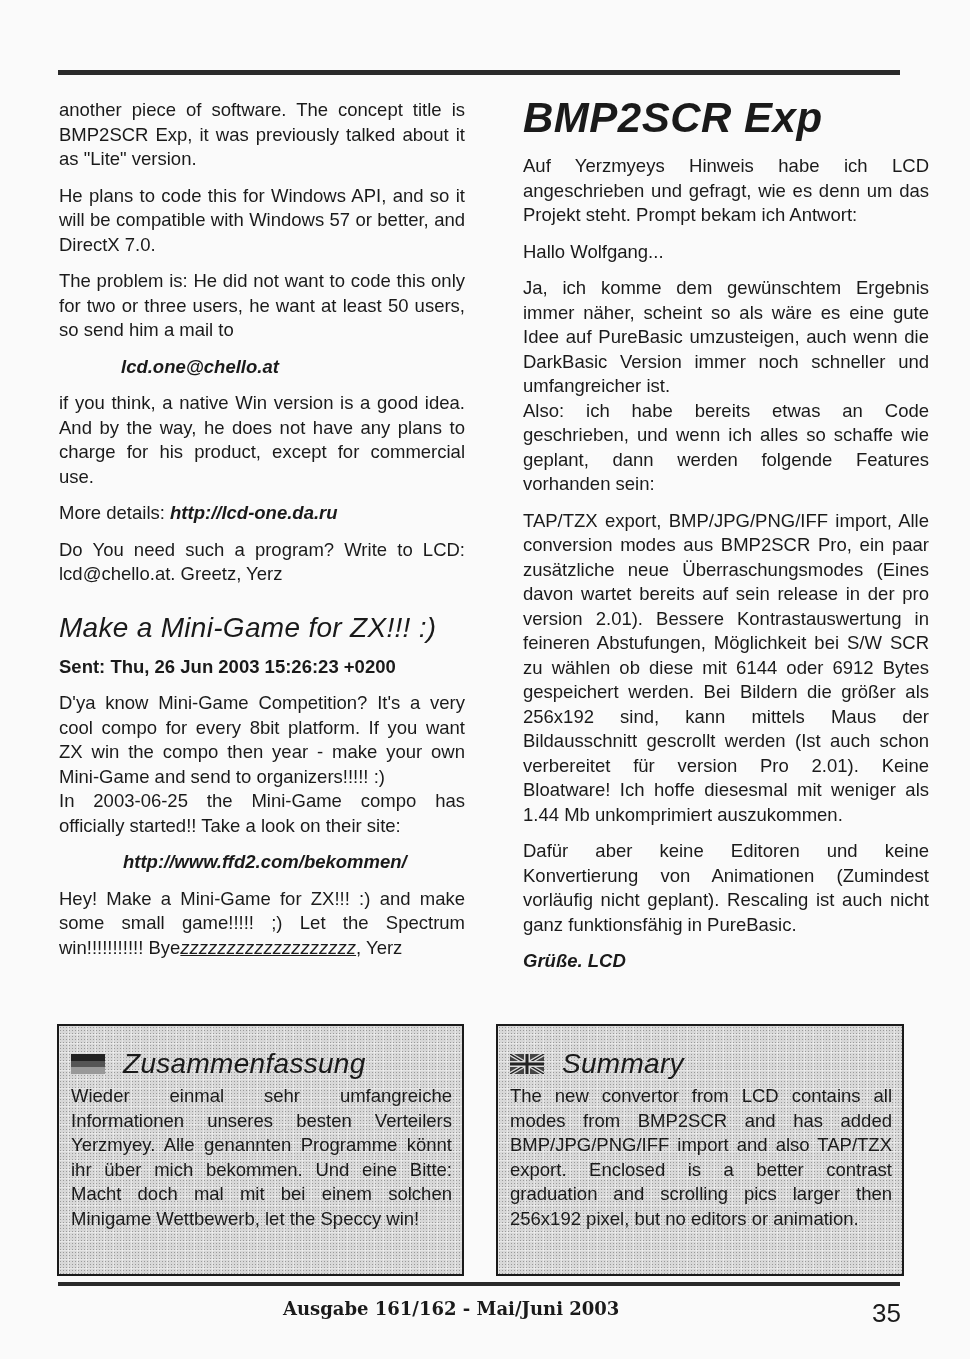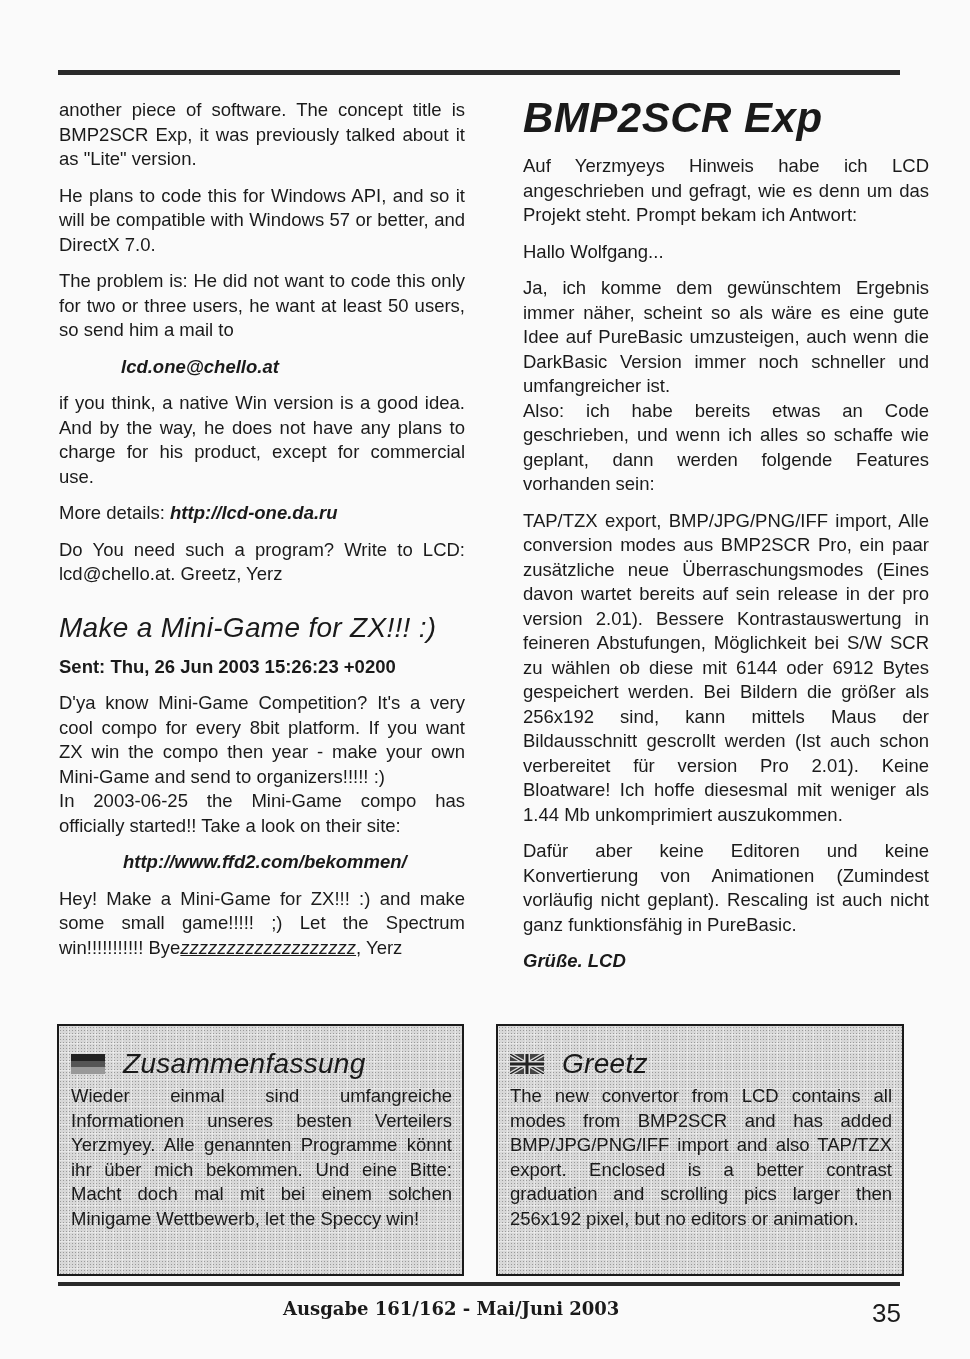--- a/index.html
+++ b/index.html
@@ -148,37 +148,37 @@
 
 <div class="summary-box box-left">
   <div class="box-head">
     <svg class="flag" viewBox="0 0 34 20">
       <rect x="0" y="0" width="34" height="7" fill="#222"></rect>
       <rect x="0" y="7" width="34" height="6" fill="#555"></rect>
       <rect x="0" y="13" width="34" height="7" fill="#999"></rect>
     </svg>
     <span class="box-title">Zusammenfassung</span>
   </div>
-  <p class="box-text">Wieder einmal sind umfangreiche Informationen unseres besten Verteilers Yerzmyey. Alle genannten Programme könnt ihr über mich bekommen. Und eine Bitte: Macht doch mal mit bei einem solchen Minigame Wettbewerb, let the Speccy win!</p>
+  <p class="box-text">Wieder einmal sehr umfangreiche Informationen unseres besten Verteilers Yerzmyey. Alle genannten Programme könnt ihr über mich bekommen. Und eine Bitte: Macht doch mal mit bei einem solchen Minigame Wettbewerb, let the Speccy win!</p>
 </div>
 
 <div class="summary-box box-right">
   <div class="box-head">
     <svg class="flag" viewBox="0 0 34 20">
       <rect x="0" y="0" width="34" height="20" fill="#444"></rect>
       <line x1="0" y1="0" x2="34" y2="20" stroke="#ddd" stroke-width="4"></line>
       <line x1="34" y1="0" x2="0" y2="20" stroke="#ddd" stroke-width="4"></line>
       <line x1="0" y1="0" x2="34" y2="20" stroke="#222" stroke-width="1.5"></line>
       <line x1="34" y1="0" x2="0" y2="20" stroke="#222" stroke-width="1.5"></line>
       <rect x="14" y="0" width="6" height="20" fill="#ddd"></rect>
       <rect x="0" y="7" width="34" height="6" fill="#ddd"></rect>
       <rect x="15.5" y="0" width="3" height="20" fill="#222"></rect>
       <rect x="0" y="8.5" width="34" height="3" fill="#222"></rect>
     </svg>
-    <span class="box-title">Greetz</span>
+    <span class="box-title">Summary</span>
   </div>
   <p class="box-text">The new convertor from LCD contains all modes from BMP2SCR and has added BMP/JPG/PNG/IFF import and also TAP/TZX export. Enclosed is a better contrast graduation and scrolling pics larger then 256x192 pixel, but no editors or animation.</p>
 </div>
 
 <div class="rule-bottom"></div>
 
 <div class="footer">
   <span class="footer-issue">Ausgabe 161/162 - Mai/Juni 2003</span>
   <span class="footer-page">35</span>
 </div>

